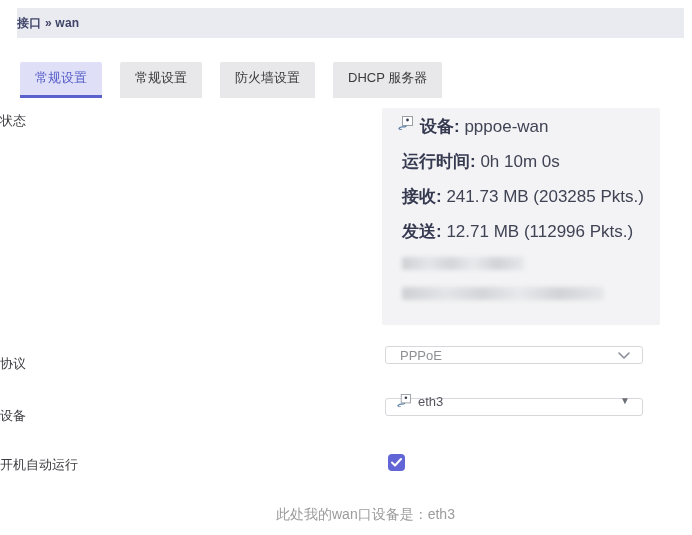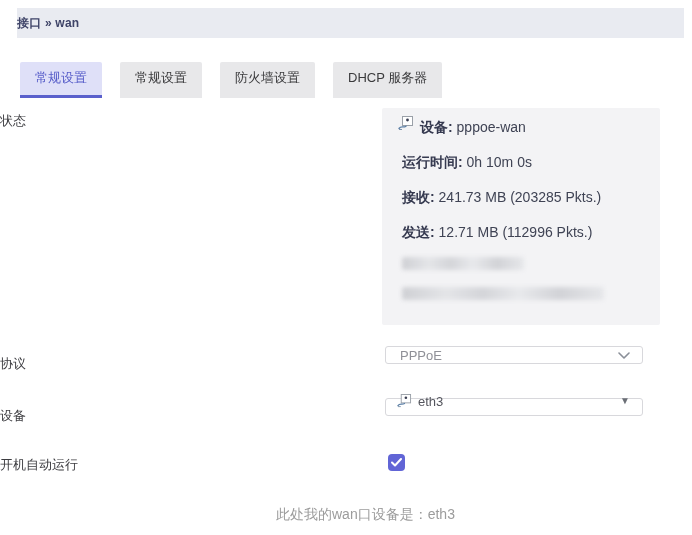--- a/index.html
+++ b/index.html
@@ -39,21 +39,21 @@
     position: absolute; left: 0; width: 353px; text-align: left;
     font-size: 13px; color: #3c3c40;
   }
 
   
   .status-panel {
     position: absolute; left: 382px; top: 108px; width: 278px; height: 217px;
     background: #f3f3f5; border-radius: 2px;
     padding: 11px 16px 14px 20px;
     display: flex; flex-direction: column; gap: 19px;
-    font-size: 14px; color: #3a3e52;
+    font-size: 17px; color: #3a3e52;
   }
   .srow { line-height: 16px; }
   .srow .k { font-weight: 700; color: #363a50; }
   .srow .v { color: #3f4354; }
   .srow.first { display: flex; align-items: flex-start; }
   .eth-ico { flex: 0 0 auto; margin: -3px 6px 0 -4px; }
   .redact {
     height: 13px; border-radius: 3px;
     background: linear-gradient(90deg,#cfd0d4 0%,#e4e5e8 22%,#d4d5d9 40%,#e8e9ec 58%,#d2d3d7 78%,#e6e7ea 100%);
     filter: blur(2.2px);

